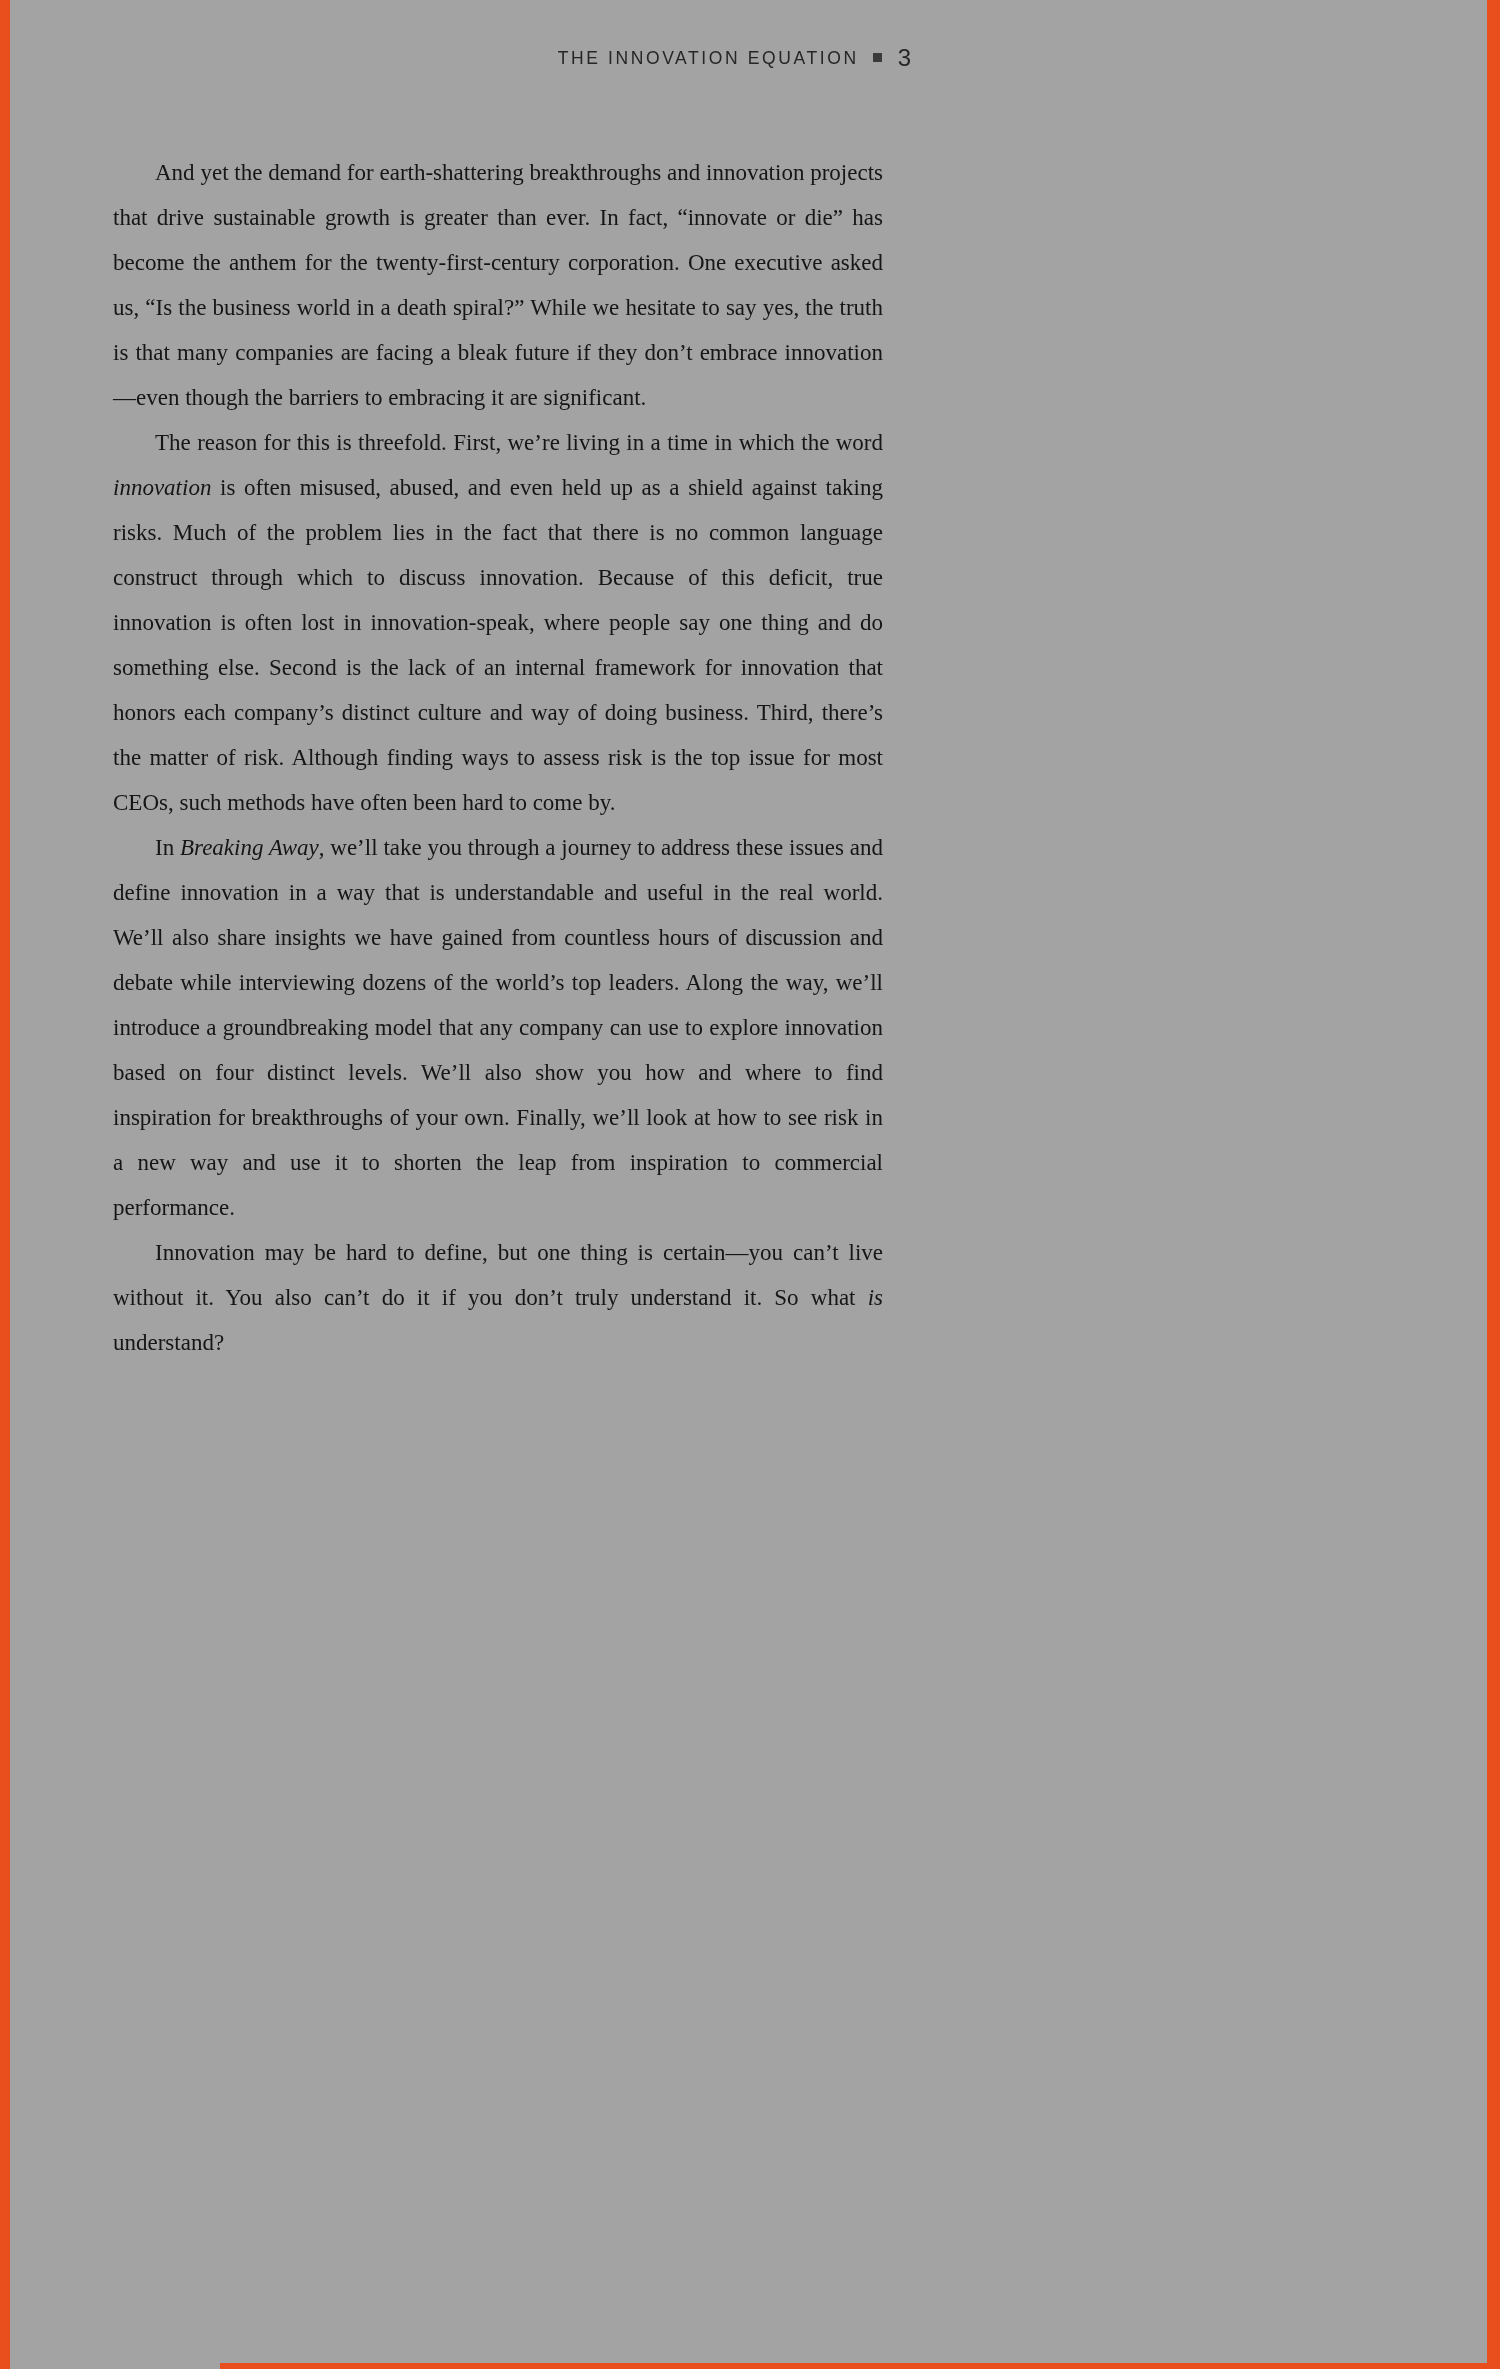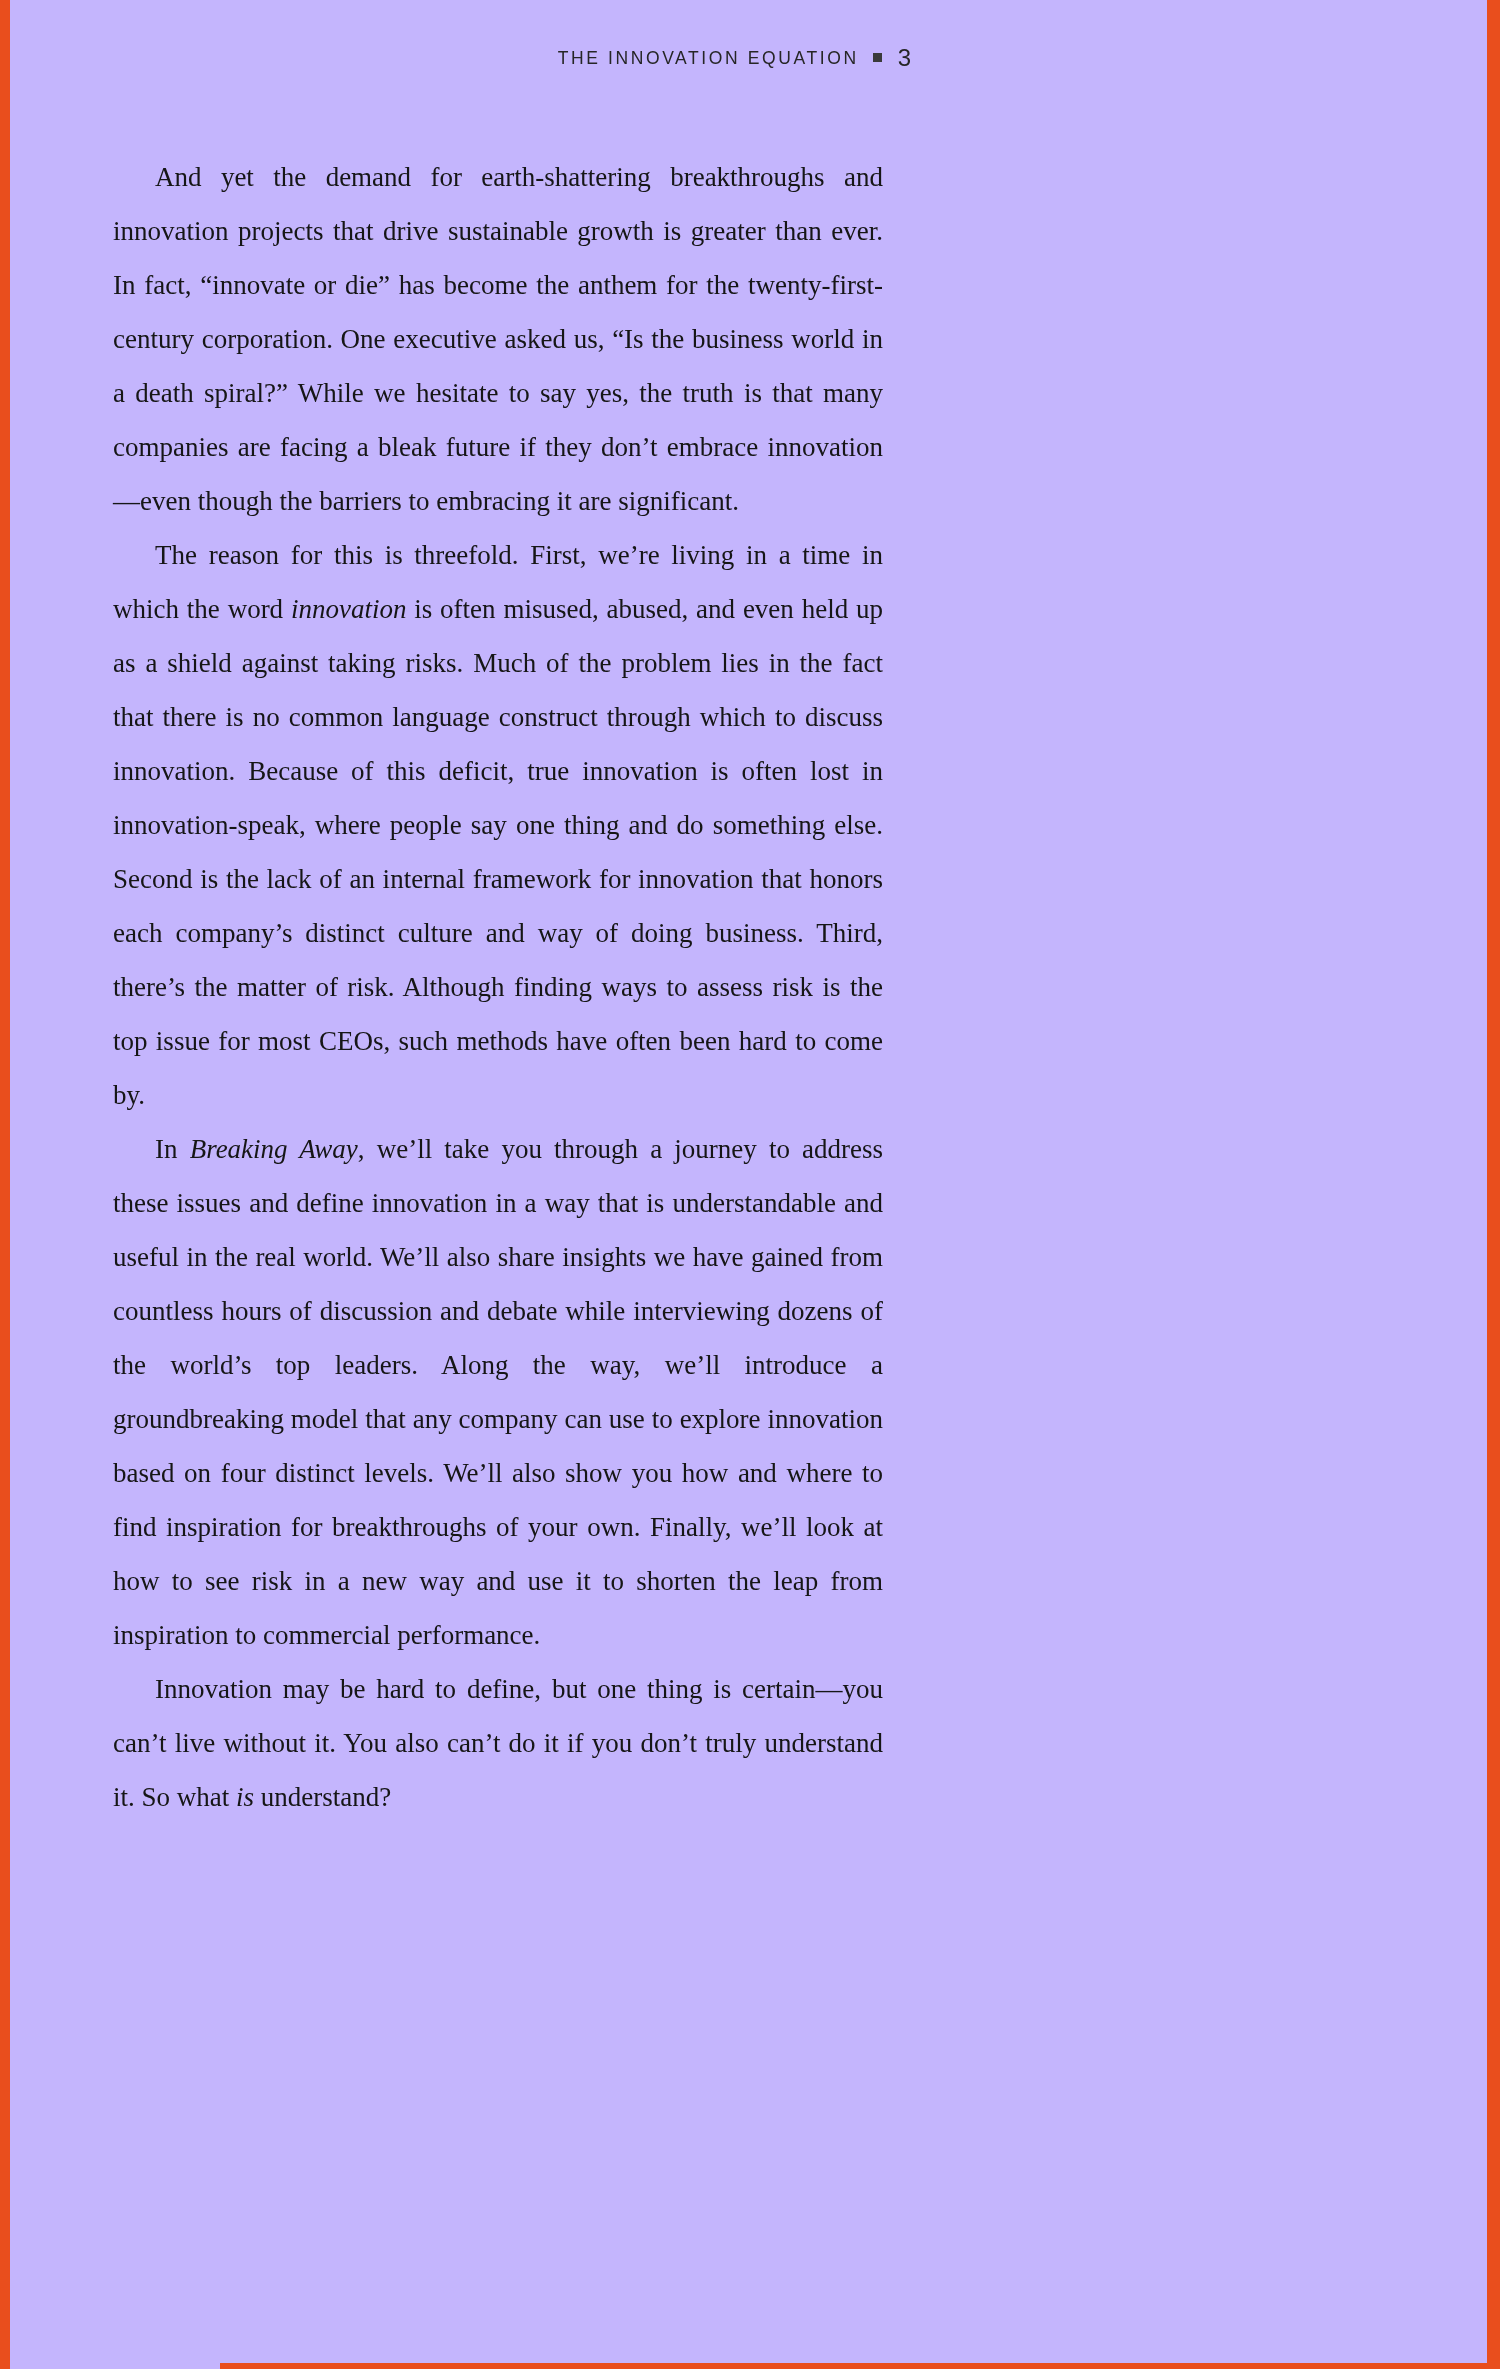--- a/index.html
+++ b/index.html
@@ -4,21 +4,21 @@
 <style>
   html, body {
     margin: 0;
     padding: 0;
     background: #ffffff;
   }
   .scan-page {
     position: relative;
     width: 1500px;
     height: 2369px;
-    background: #c4b5fd;
+    background: #a3a3a3;
     overflow: hidden;
     font-family: "Liberation Serif", "DejaVu Serif", serif;
   }
 
   
   .edge-strip {
     position: absolute;
     background: #e94e1d;
   }
   .edge-strip.left   { left: 0;  top: 0; width: 10px; height: 2369px; }
@@ -55,22 +55,22 @@
     letter-spacing: 1px;
     vertical-align: -2px;
   }
 
   
   .text-block {
     position: absolute;
     left: 113px;
     top: 150px;
     width: 770px;
-    font-size: 27px;
-    line-height: 54px;
+    font-size: 23px;
+    line-height: 45px;
     color: #161616;
     text-align: justify;
   }
   .text-block p {
     margin: 0;
     text-indent: 42px;
   }
   .text-block i {
   }
 </style>

